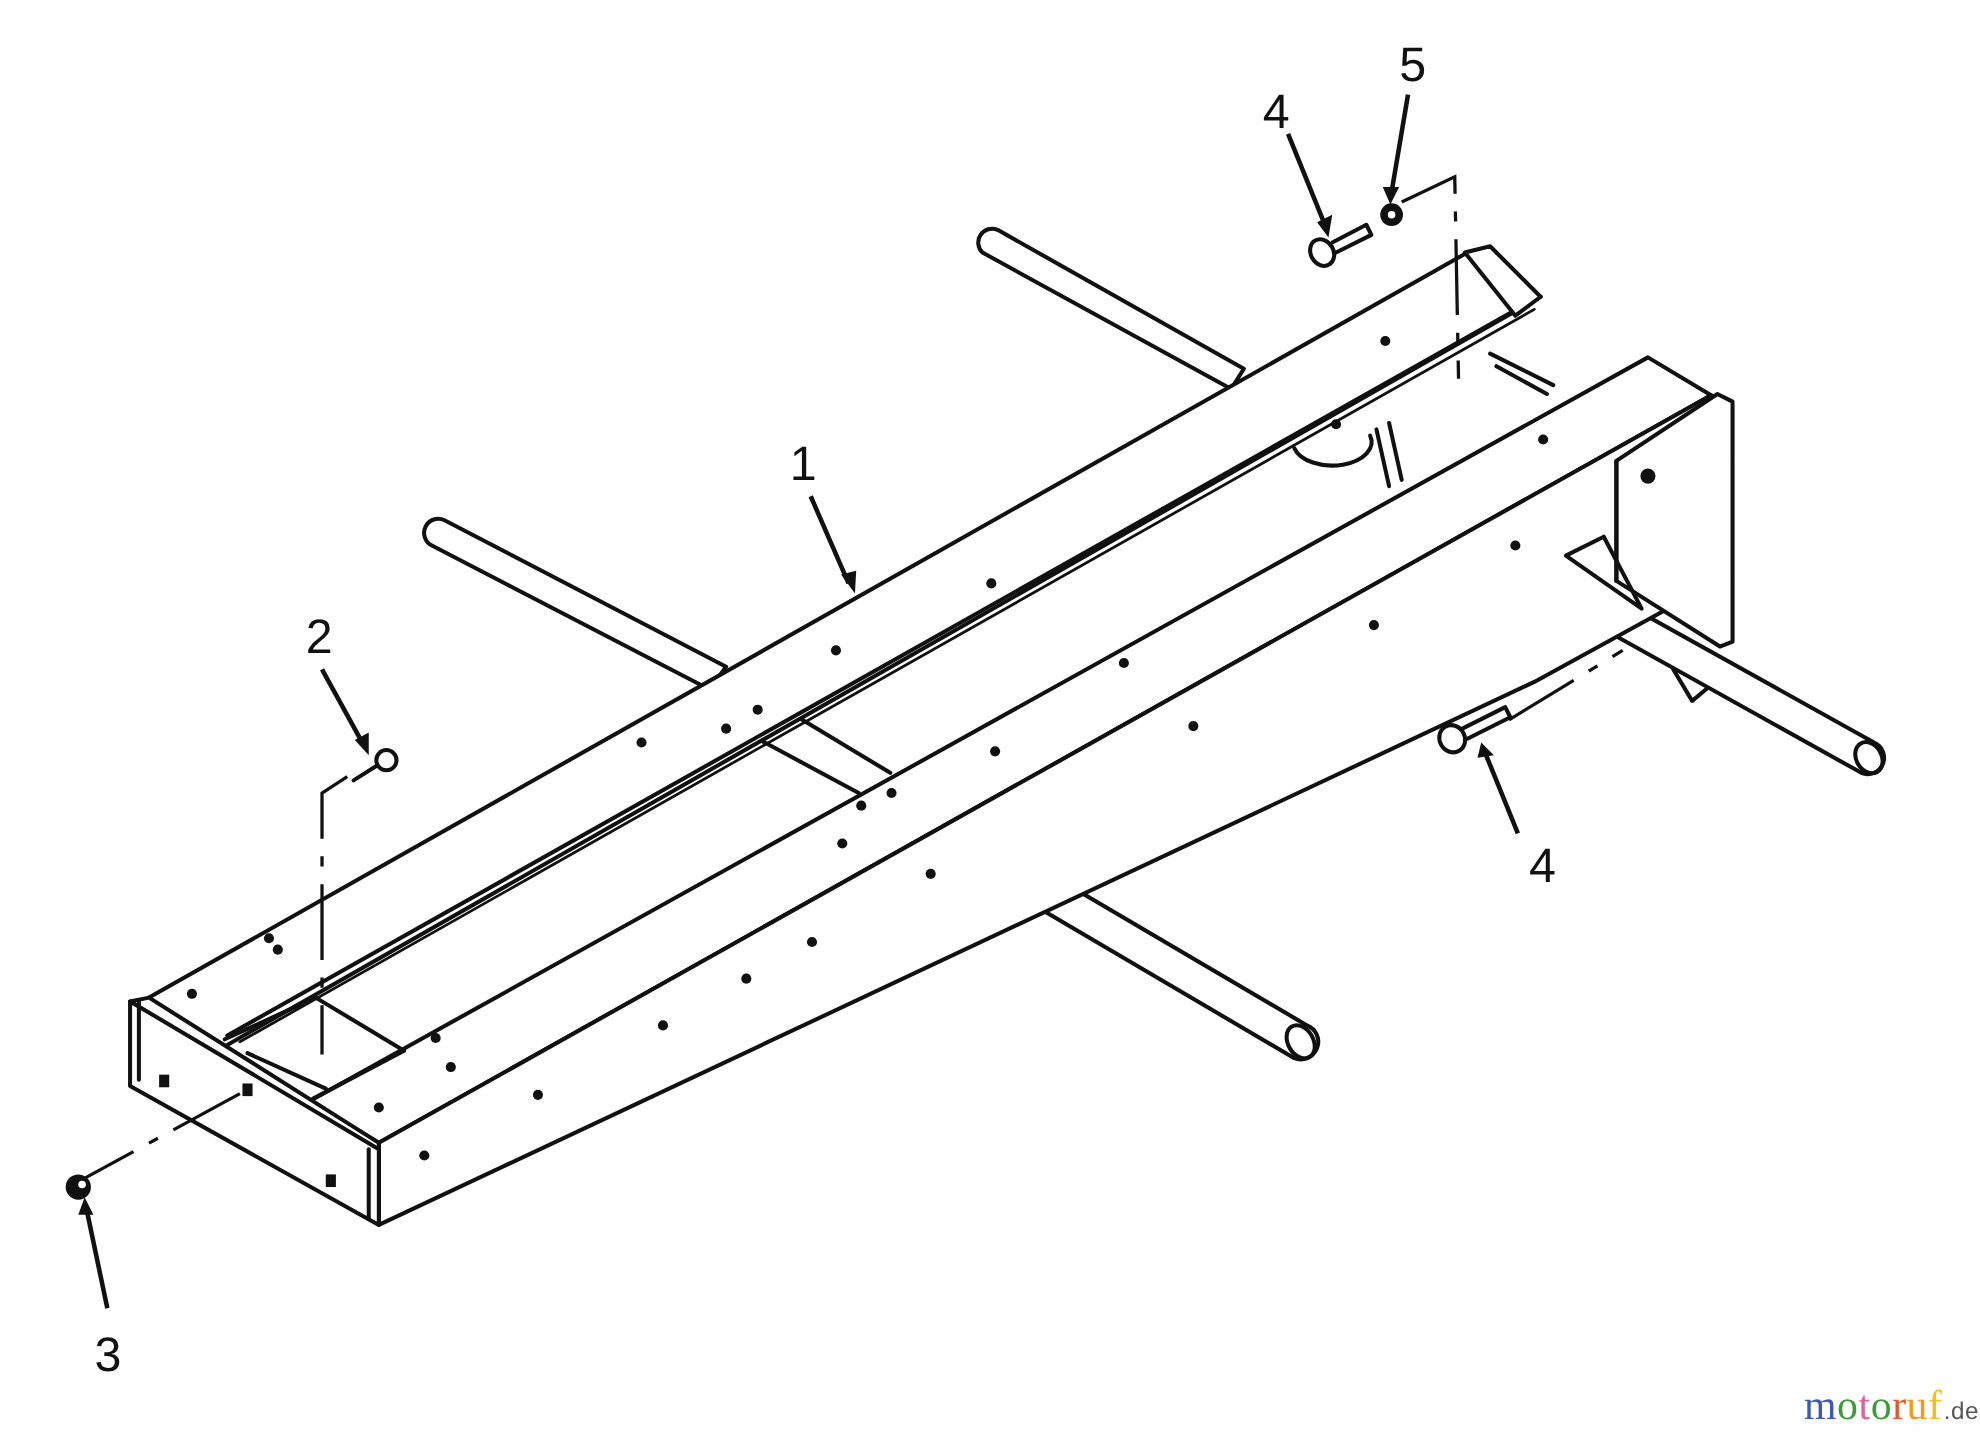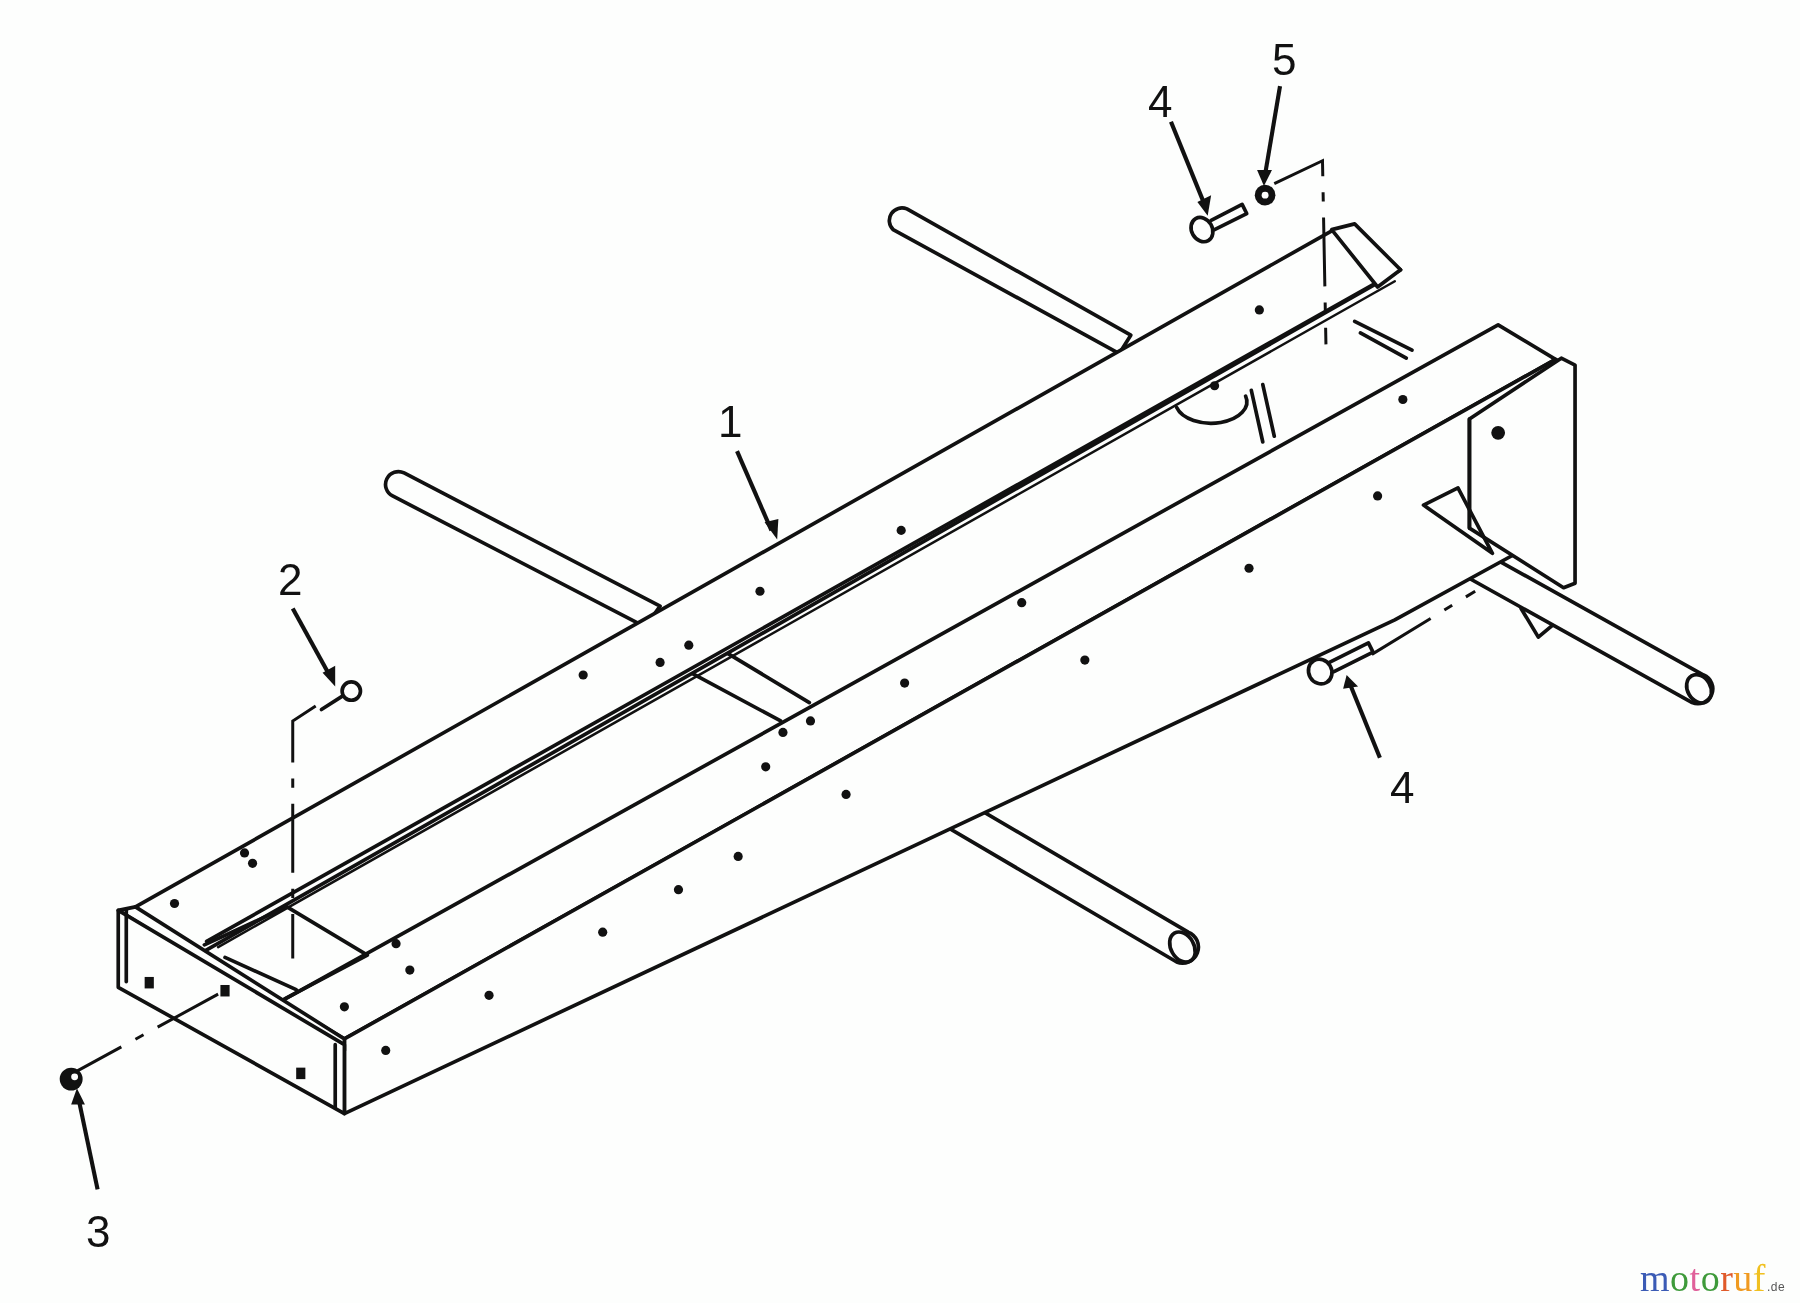--- a/index.html
+++ b/index.html
@@ -1,21 +1,21 @@
 <!DOCTYPE html>
 <html><head>
 <meta charset="utf-8">
 <style>
   html, body { margin:0; padding:0; background:#fdfefd; }
   body { width:1800px; height:1303px; position:relative; overflow:hidden; font-family:"Liberation Sans", sans-serif; }
   #diagram { position:absolute; left:0; top:0; width:1800px; height:1303px; }
   .callout { position:absolute; font-family:"Liberation Sans", sans-serif; font-size:44px; color:#111; line-height:1; }
   .logo { position:absolute; left:1640px; top:1256px; font-family:"Liberation Serif", serif; font-size:38px; letter-spacing:0.5px; white-space:nowrap; }
   .logo span { display:inline-block; }
-  .logo .de { font-size:12px; color:#555; font-family:"Liberation Sans", sans-serif; margin-left:1px; }
+  .logo .de { font-size:22px; color:#555; font-family:"Liberation Sans", sans-serif; margin-left:1px; }
   svg .ln { stroke:#111; stroke-width:3.2; fill:none; stroke-linecap:round; stroke-linejoin:round; }
   svg .thin { stroke:#111; stroke-width:2.2; fill:none; stroke-linecap:round; }
   svg .fillw { fill:#fdfefd; stroke:#111; stroke-width:3.2; stroke-linejoin:round; }
   svg .dash { stroke:#111; stroke-width:2.6; fill:none; stroke-dasharray:60 14 8 14; }
   svg .hole { fill:#111; }
   svg .arrow { stroke:#111; stroke-width:3.6; fill:none; }
 </style>
 </head>
 <body>
 

